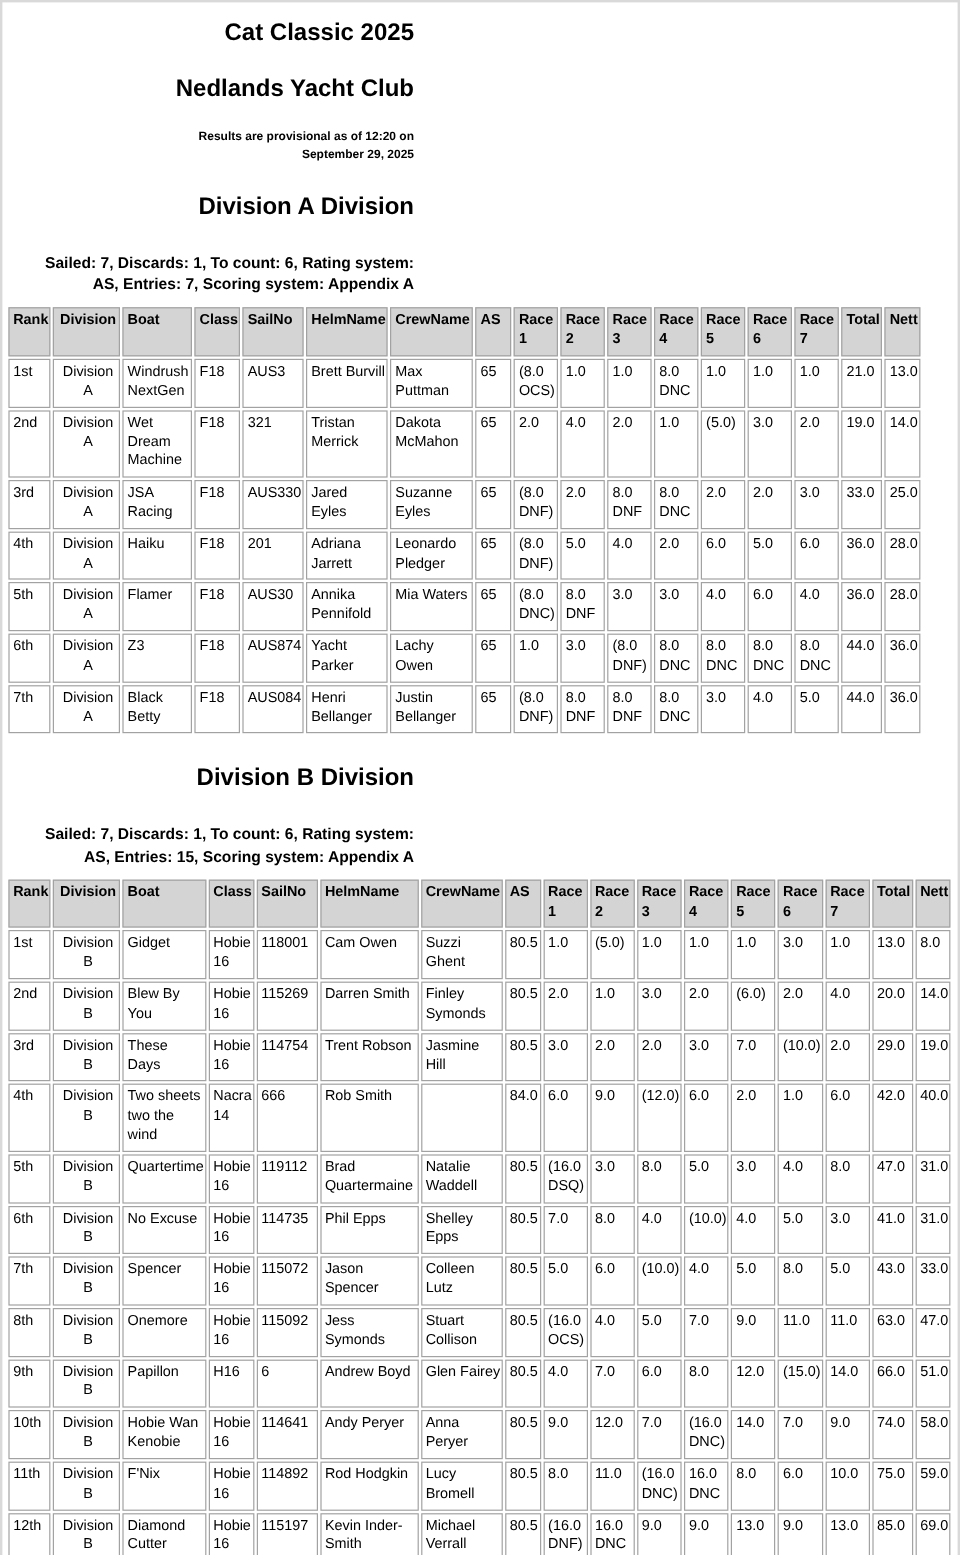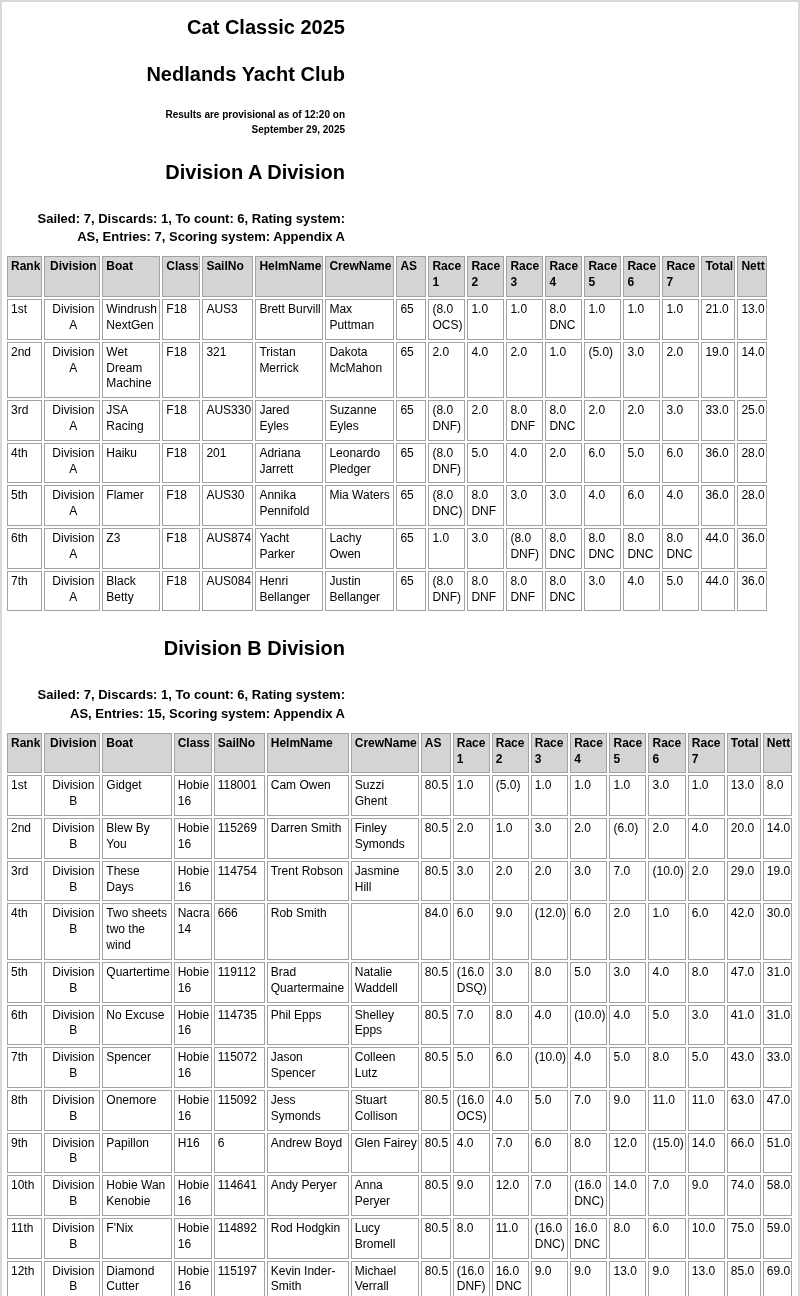--- a/index.html
+++ b/index.html
@@ -365,21 +365,21 @@
             <td></td>
             <td>84.0</td>
             <td>6.0</td>
             <td>9.0</td>
             <td>(12.0)</td>
             <td>6.0</td>
             <td>2.0</td>
             <td>1.0</td>
             <td>6.0</td>
             <td>42.0</td>
-            <td>30.0</td>
+            <td>40.0</td>
           </tr>
           <tr>
             <td>5th</td>
             <td>Division B</td>
             <td>Quartertime</td>
             <td>Hobie 16</td>
             <td>119112</td>
             <td>Brad Quartermaine</td>
             <td>Natalie Waddell</td>
             <td>80.5</td>

